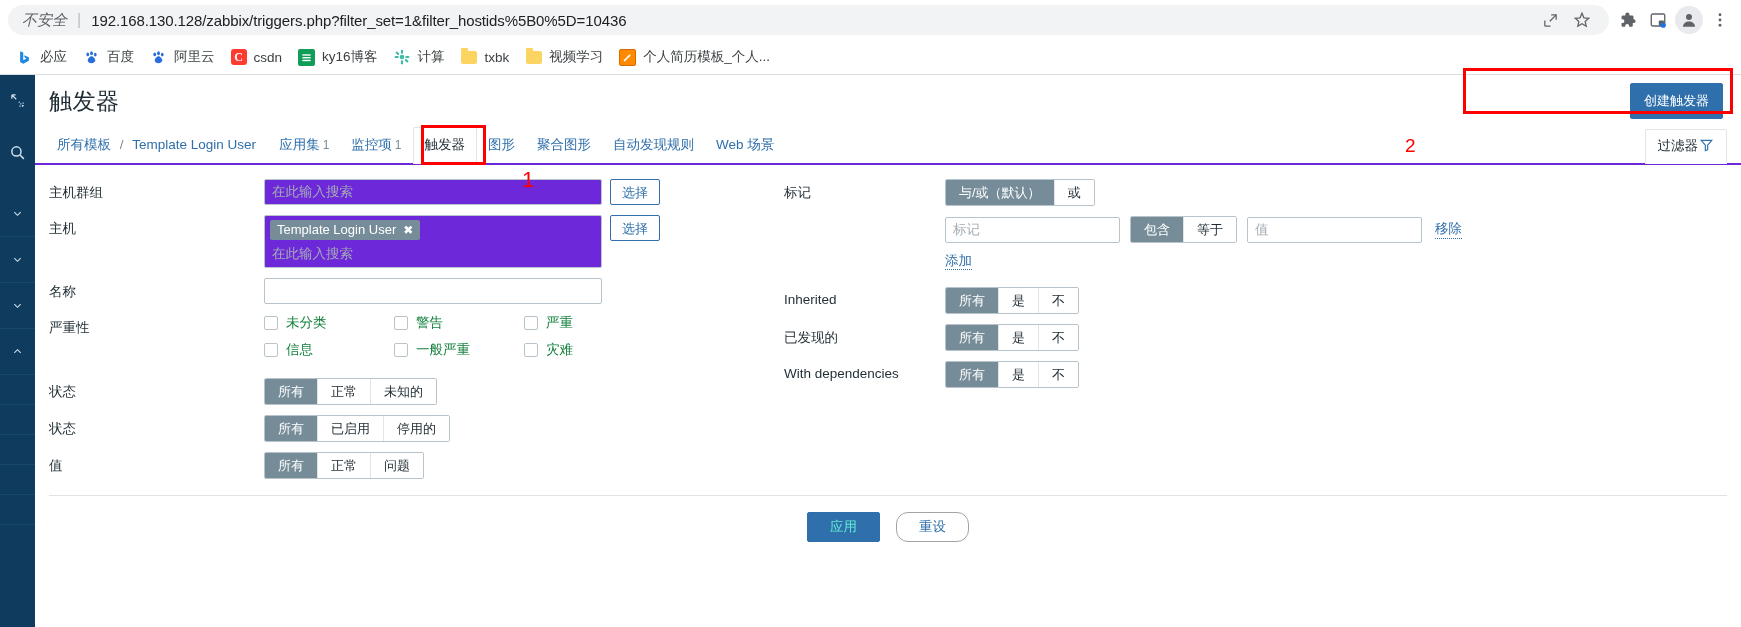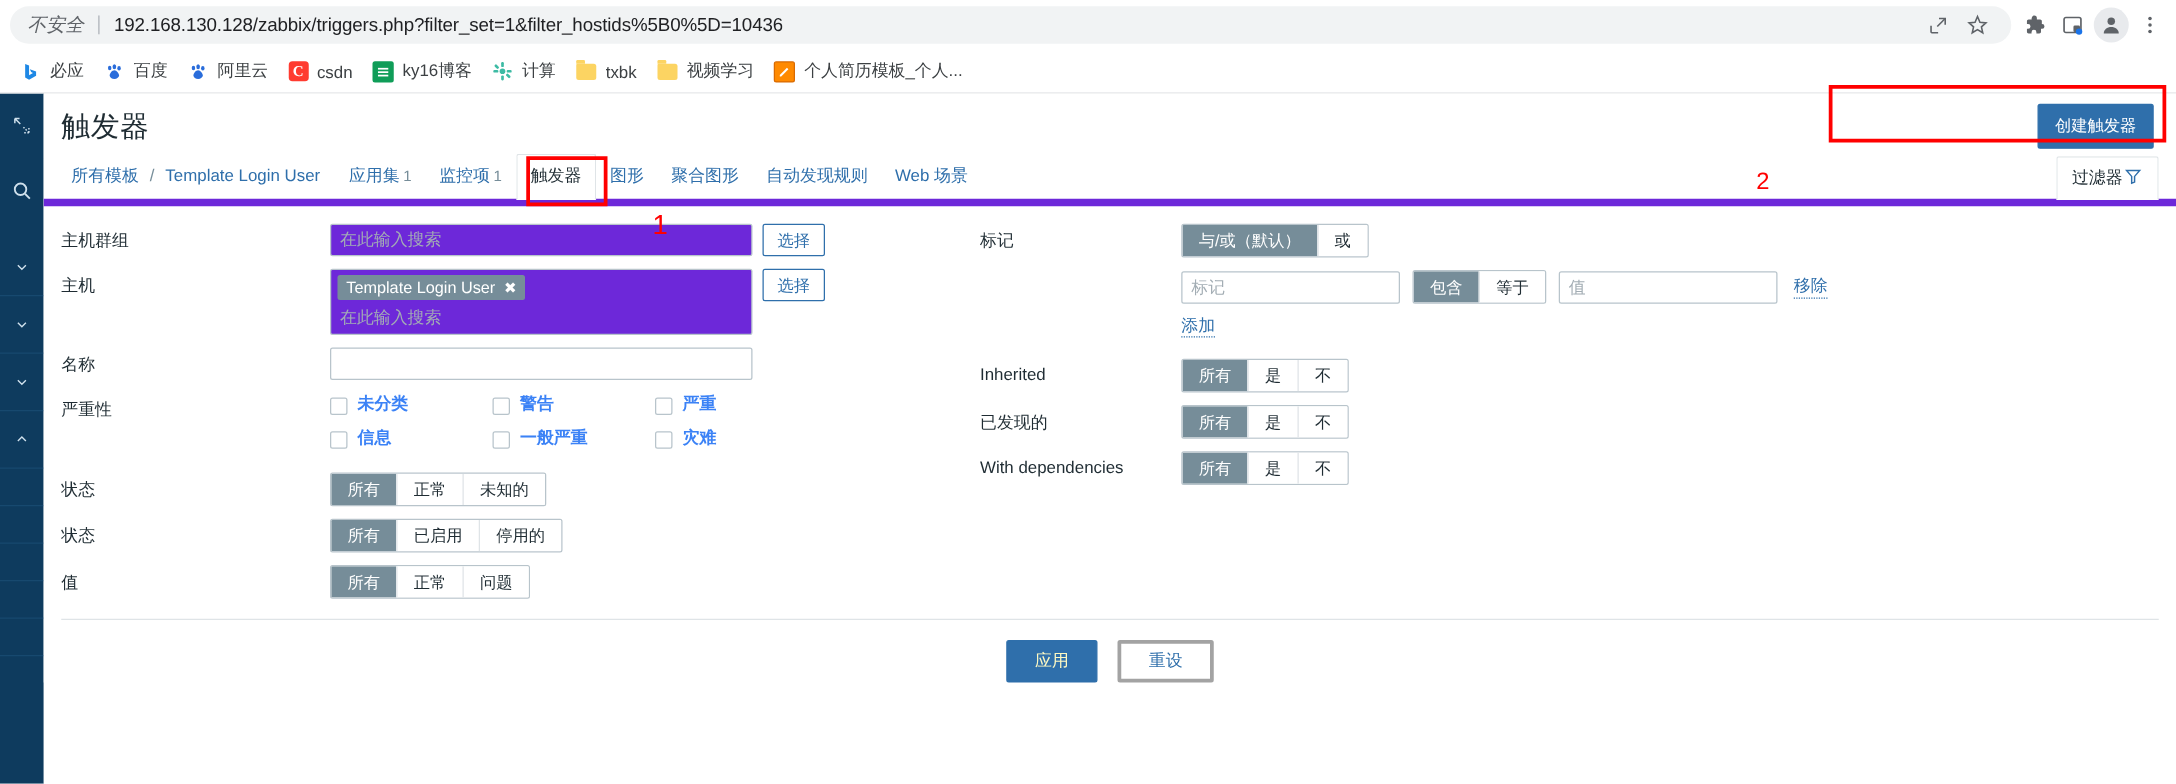--- a/index.html
+++ b/index.html
@@ -74,21 +74,21 @@
     background:#2f6fab; color:#ffffff; border:1px solid #2f6fab;
     font-size:13px; padding:8px 13px; border-radius:2px; cursor:pointer;
     font-family:inherit; white-space:nowrap;
   }
   .redbox1 {
     position:absolute; border:3px solid #ff0000; pointer-events:none;
   }
 
   .tabs-row {
     height:38px; display:flex; align-items:flex-end; padding:0 14px;
-    background:#ffffff; border-bottom:6px solid #6d28d9; position:relative;
+    background:#ffffff; border-bottom:2px solid #6d28d9; position:relative;
   }
   .tabs { display:flex; align-items:flex-end; gap:0; }
   .bcrumb { font-size:13.5px; color:#2f6fab; padding:8px 0 9px 8px; white-space:nowrap; }
   .bcrumb .sep { color:#768d99; margin:0 5px; }
   .bcrumb a { color:#2f6fab; text-decoration:none; }
   .tab {
     font-size:13.5px; color:#2f6fab; padding:8px 11px 9px 11px; white-space:nowrap;
     cursor:pointer; position:relative;
   }
   .tab .cnt { color:#768d99; font-size:12px; margin-left:3px; }
@@ -152,36 +152,36 @@
   .seg { display:inline-flex; border:1px solid #b8c4cb; border-radius:2px; overflow:hidden; background:#fff;}
   .seg > div {
     font-size:13px; color:#1f2c33; padding:4px 13px; background:#ffffff; cursor:pointer;
     border-left:1px solid #dfe4e7; white-space:nowrap; line-height:17px;
   }
   .seg > div:first-child { border-left:0; }
   .seg > div.on { background:#768d99; color:#ffffff; border-left-color:#768d99; }
 
   
   .ckgrid { display:flex; flex-wrap:wrap; width:440px; }
-  .ckcell { width:130px; display:flex; align-items:flex-end; gap:8px; margin-bottom:9px; font-size:13.5px; color:#3b82f6;font-weight:bold;}
+  .ckcell { width:130px; display:flex; align-items:center; gap:8px; margin-bottom:9px; font-size:13.5px; color:#15803d;}
   .ckbox { width:14px; height:14px; border:1px solid #b8c4cb; border-radius:2px; background:#fff; flex:none;}
 
   .tagrow { display:flex; align-items:center; gap:0; }
   .taglink { font-size:13.5px; color:#2f6fab; border-bottom:1px dotted #2f6fab; cursor:pointer; line-height:16px;}
   .remove-link { font-size:13.5px; color:#2f6fab; border-bottom:1px dotted #2f6fab; cursor:pointer; margin-left:13px; }
 
   .divider { border-top:1px solid #dfe4e7; margin:6px 14px 0 14px; }
   .actions { display:flex; justify-content:center; gap:16px; padding:16px 0 0 0; }
   .btn-apply {
-    background:#2f6fab; border:1px solid #2f6fab; color:#fef9c3; font-size:13.5px;
+    background:#2f6fab; border:1px solid #2f6fab; color:#5eead4; font-size:13.5px;
     padding:5px 22px; border-radius:2px; cursor:pointer; font-family:inherit;
   }
   .btn-reset {
-    background:#ffffff; border:3px solid #a3a3a3; color:#2f6fab; font-size:13.5px;
-    padding:5px 22px; border-radius:2px; cursor:pointer; font-family:inherit;
+    background:#ffffff; border:1px solid #a3a3a3; color:#2f6fab; font-size:13.5px;
+    padding:5px 22px; border-radius:12px; cursor:pointer; font-family:inherit;
   }
 </style>
 </head>
 <body>
 
 <div class="chrome">
   <div class="omnibar-row">
     <div class="omnibox">
       <span class="sec-label">不安全</span>
       <span class="sec-sep">|</span>

